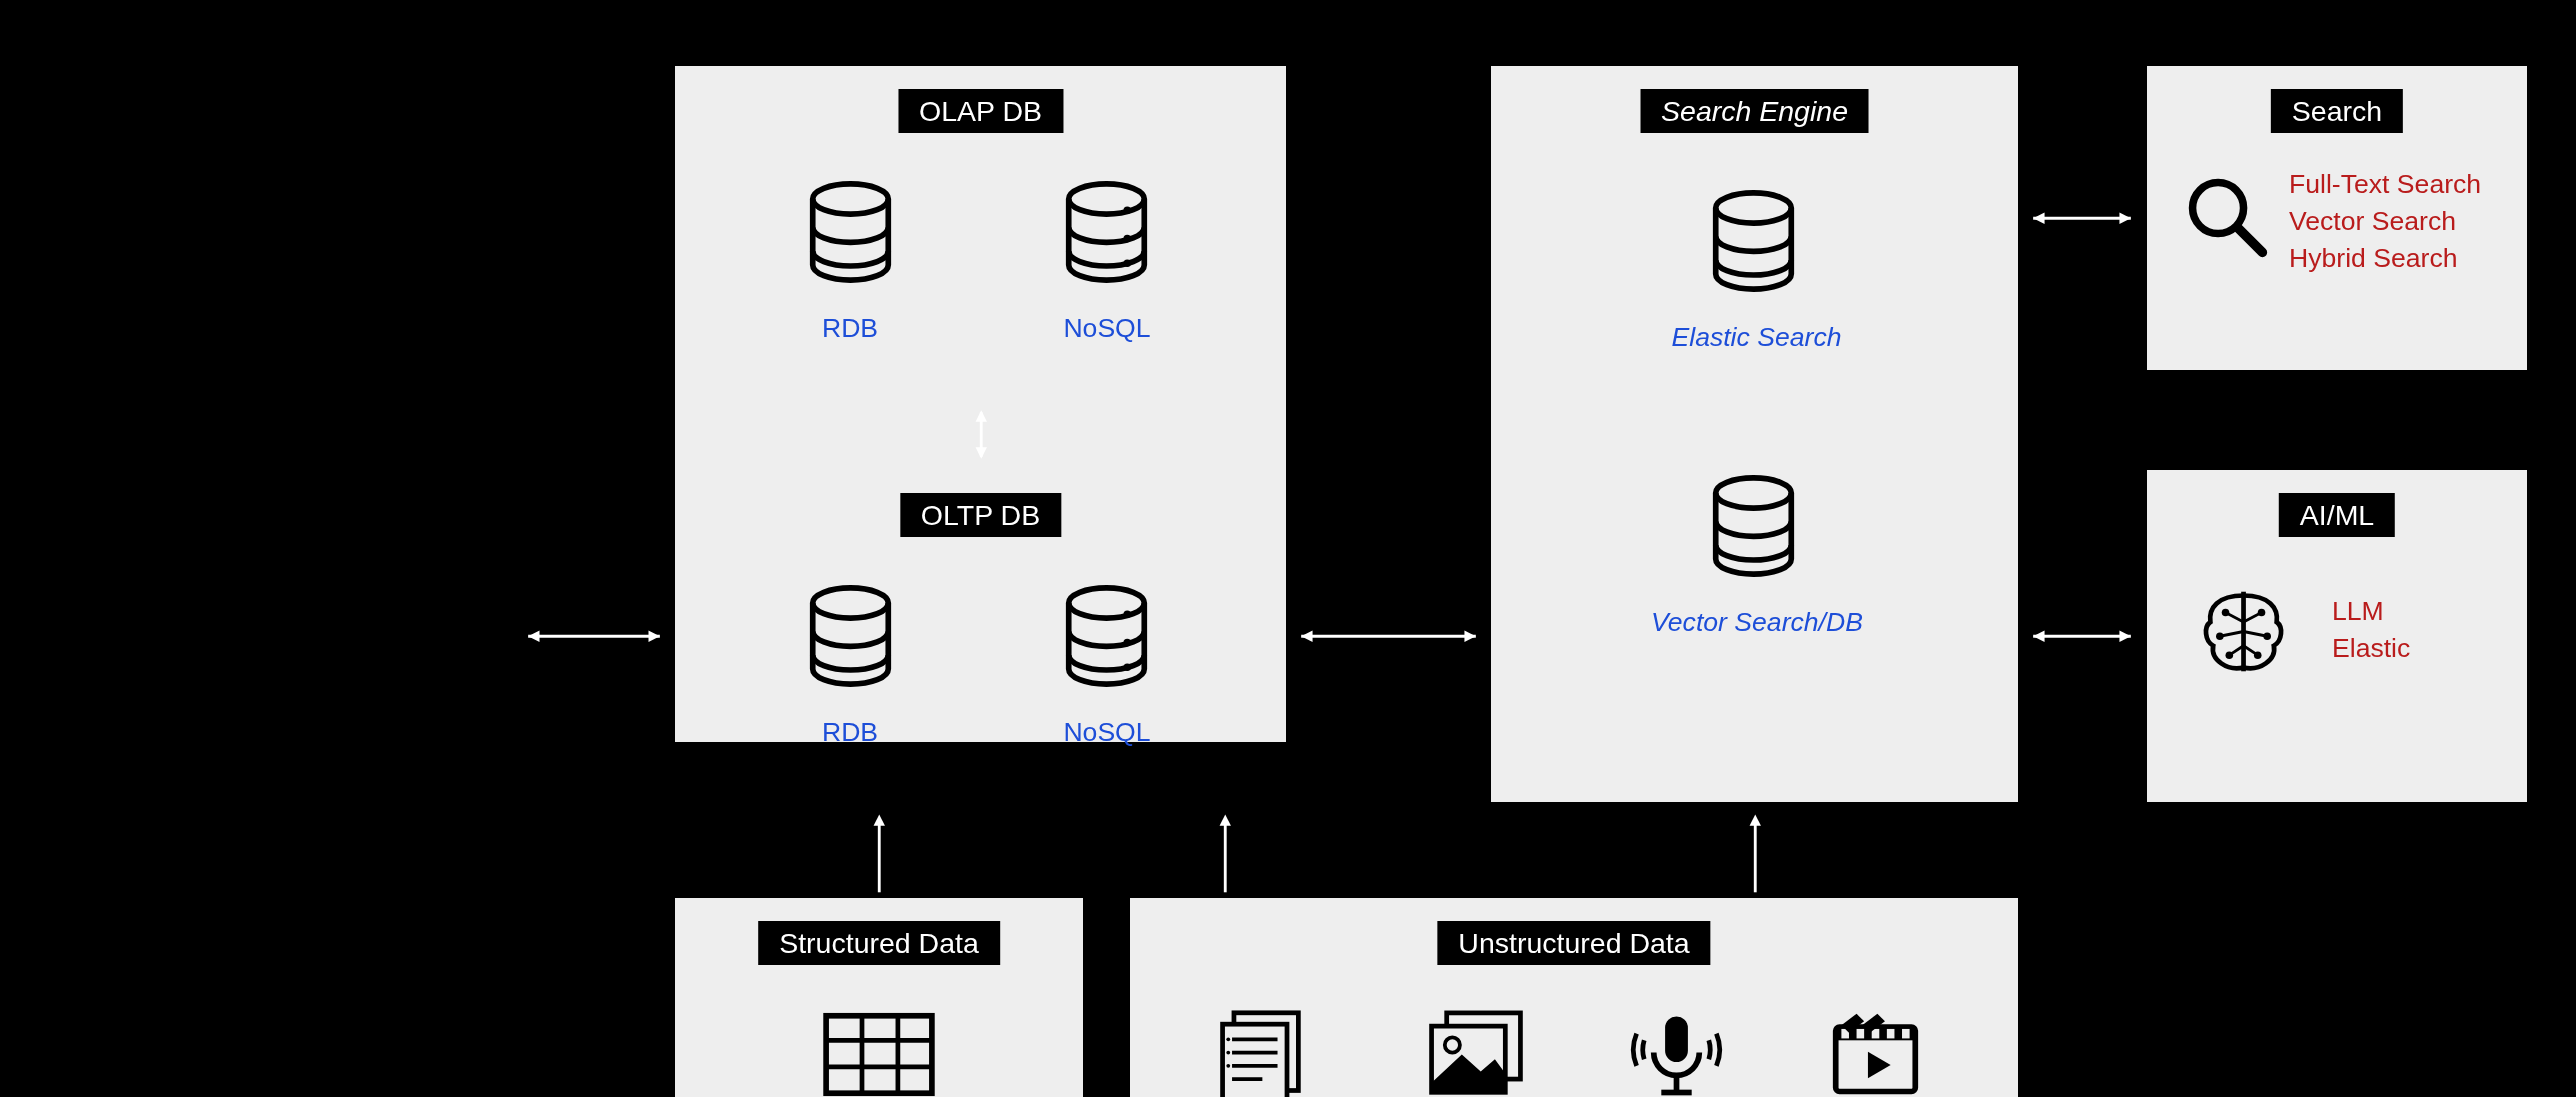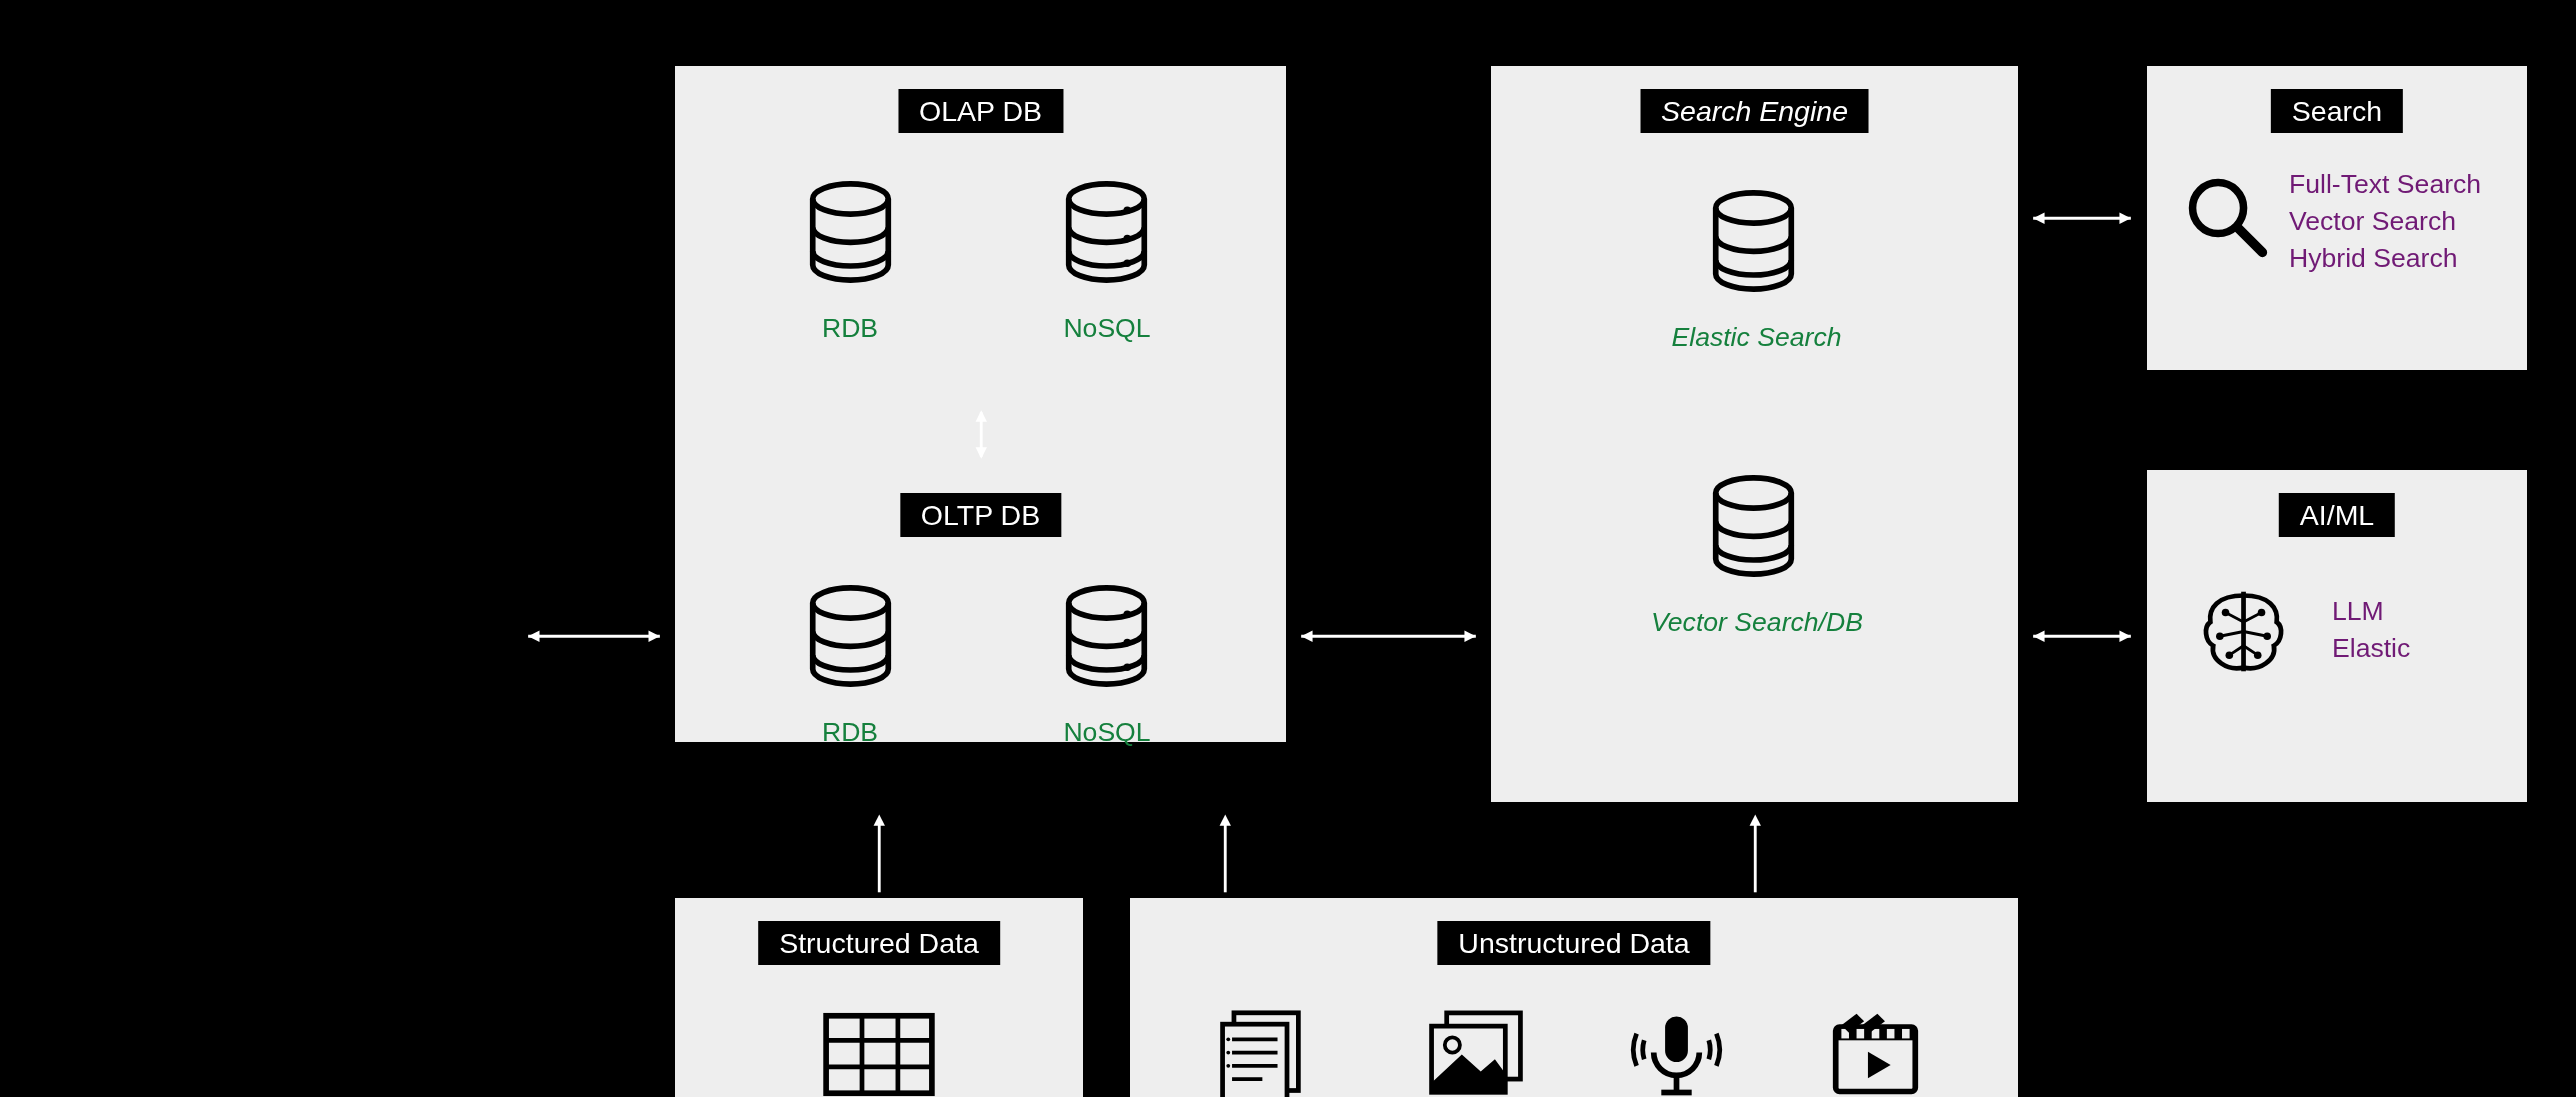--- a/index.html
+++ b/index.html
@@ -24,26 +24,26 @@
   .title-bar {
     position: absolute;
     background: #000;
     color: #fff;
     font-size: 28.5px;
     padding: 5.7px 21px;
     white-space: nowrap;
   }
   .label {
     position: absolute;
-    color: #15803d;
+    color: #1d4ed8;
     font-size: 26.6px;
     text-align: center;
   }
   .list-line {
-    color: #701a75;
+    color: #b91c1c;
     font-size: 26.6px;
     line-height: 1.4;
     white-space: nowrap;
   }
   svg.icon {
     position: absolute;
   }
   svg.connector {
     position: absolute;
     overflow: visible;

